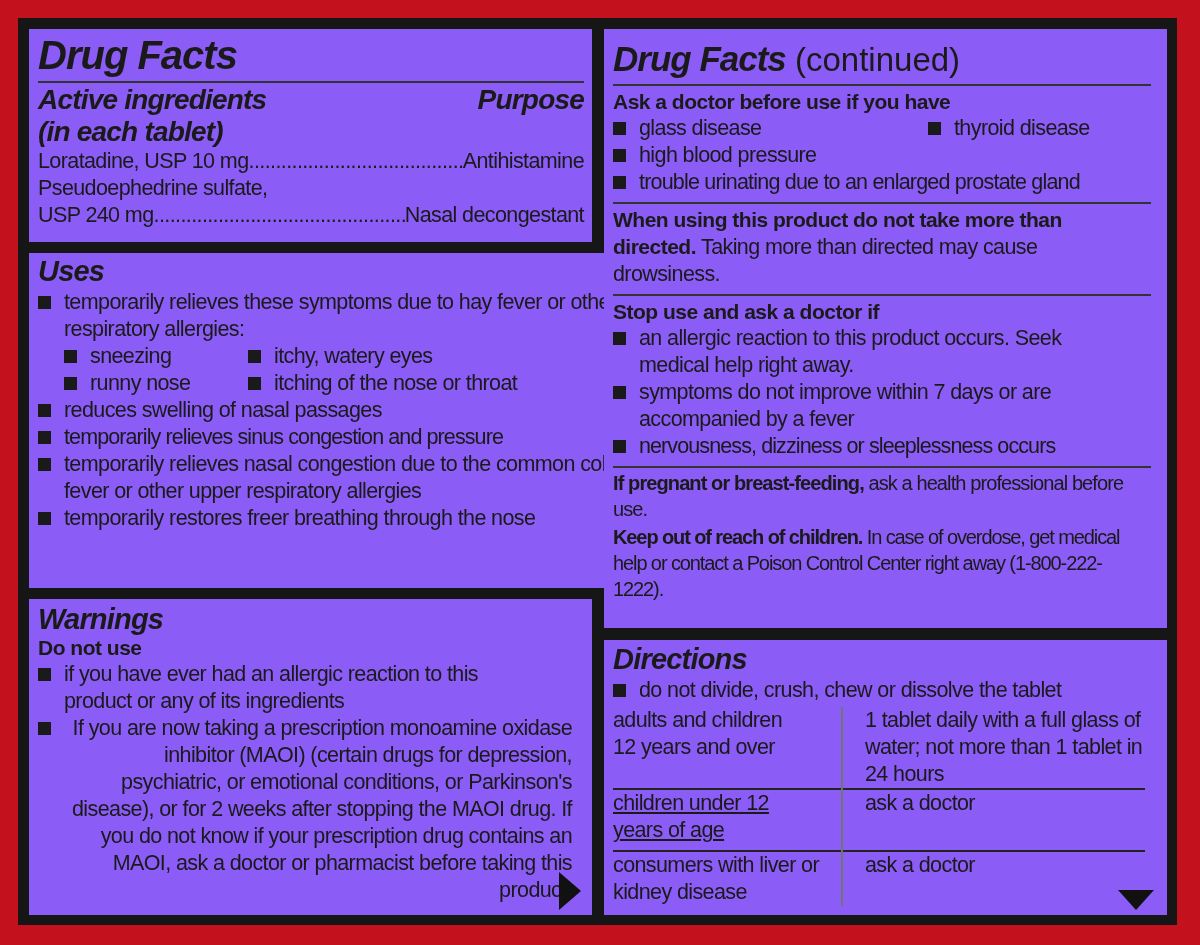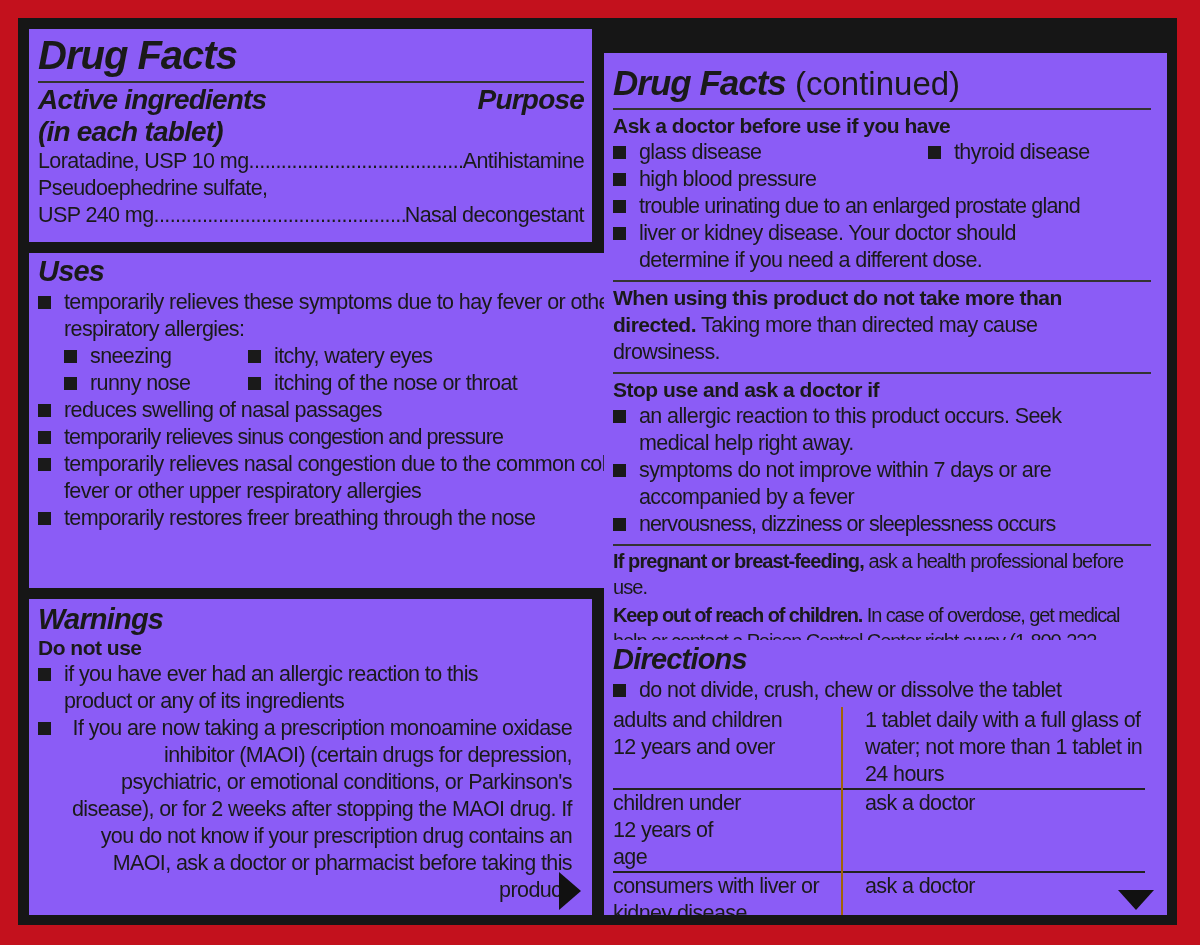--- a/index.html
+++ b/index.html
@@ -29,21 +29,21 @@
   .li { display: flex; align-items: flex-start; }
   .li-text { flex: 1; }
   .dots { flex: 1; overflow: hidden; white-space: nowrap; }
   .dots::after { content: "........................................................................................................................"; }
   .tri-right { position: absolute; width: 0; height: 0; border-top: 19px solid transparent; border-bottom: 19px solid transparent; border-left: 22px solid #111; }
   .tri-down { position: absolute; width: 0; height: 0; border-left: 18px solid transparent; border-right: 18px solid transparent; border-top: 20px solid #111; }
   .small { font-size: 20px; line-height: 26px; letter-spacing: -0.9px; }
   table.dir { border-collapse: collapse; width: 100%; }
   table.dir td { vertical-align: top; font-size: 21.5px; line-height: 27px; letter-spacing: -0.6px; padding: 0; }
   table.dir td.c1 { width: 229px; padding-right: 8px; }
-  table.dir td.c2 { border-left: 2px solid #a16207; padding-left: 22px; }
+  table.dir td.c2 { border-left: 2px solid #737373; padding-left: 22px; }
   table.dir tr + tr td { border-top: 2px solid #222; }
 </style>
 </head>
 <body>
 
 <div class="frame"></div>
 
 <div class="box" style="left:29px; top:29px; width:563px; height:213px; padding:4px 8px 0 9px;">
   <div class="h-big" style="height:48px;">Drug Facts</div>
   <div class="rule" style="margin-bottom:1px;"></div>
@@ -118,21 +118,21 @@
         <span class="li-text" style="padding-right:40px;">if you have ever had an allergic reaction to this product or any of its ingredients</span>
       </div>
     <div class="li">
         <span class="bullet"></span>
         <span class="li-text" style="padding-right:12px;text-align:right;">If you are now taking a prescription monoamine oxidase inhibitor (MAOI) (certain drugs for depression, psychiatric, or emotional conditions, or Parkinson's disease), or for 2 weeks after stopping the MAOI drug. If you do not know if your prescription drug contains an MAOI, ask a doctor or pharmacist before taking this product.</span>
       </div>
   </div>
   <div class="tri-right" style="left:530px; top:273px;"></div>
 </div>
 
-<div class="box" style="left:604px; top:29px; width:563px; height:599px; padding:8px 16px 0 9px;margin-top:24px;">
+<div class="box" style="left:604px; top:29px; width:563px; height:599px; padding:8px 16px 0 9px;">
   <div style="height:44px; font-size:34px; line-height:44px;">
     <span class="h-big" style="font-size:35px;">Drug Facts</span><span style="font-size:33px;"> (continued)</span>
   </div>
   <div class="rule" style="margin-top:3px; margin-bottom:3px;"></div>
   <div class="h-sub">Ask a doctor before use if you have</div>
   <div class="t21 narrow">
     <div style="display:grid; grid-template-columns:315px 1fr;">
       <div class="li">
           <span class="bullet"></span>
           <span>glass disease</span>
@@ -142,24 +142,20 @@
           <span>thyroid disease</span>
         </div>
       <div class="li">
           <span class="bullet"></span>
           <span>high blood pressure</span>
         </div>
     </div>
     <div class="li">
         <span class="bullet"></span>
         <span class="li-text" style="letter-spacing:-0.8px;">trouble urinating due to an enlarged prostate gland</span>
-      </div>
-    <div class="li">
-        <span class="bullet"></span>
-        <span class="li-text" style="padding-right:60px;">liver or kidney disease. Your doctor should determine if you need a different dose.</span>
       </div>
   </div>
   <div class="rule" style="margin-top:6px; margin-bottom:3px;"></div>
   <div class="t21 narrow" style="padding-right:30px;">
     <span class="h-sub">When using this product do not take more than directed.</span><span> Taking more than directed may cause drowsiness.</span>
   </div>
   <div class="rule" style="margin-top:6px; margin-bottom:3px;"></div>
   <div class="h-sub">Stop use and ask a doctor if</div>
   <div class="t21 narrow">
     <div class="li">
@@ -190,21 +186,21 @@
     <span class="bullet"></span>
     <span class="li-text">do not divide, crush, chew or dissolve the tablet</span>
   </div>
   <table class="dir">
     <tbody>
         <tr style="height:78px;">
       <td class="c1" style="padding-right:40px;">adults and children 12 years and over</td>
       <td class="c2" style="padding-right:0;">1 tablet daily with a full glass of water; not more than 1 tablet in 24 hours</td>
     </tr>
     <tr style="height:62px;">
-      <td class="c1" style="padding-right:89px;">children under 12 years of age</td>
+      <td class="c1" style="padding-right:68px;text-decoration:underline;">children under 12 years of age</td>
       <td class="c2">ask a doctor</td>
     </tr>
     <tr style="height:54px;">
       <td class="c1">consumers with liver or kidney disease</td>
       <td class="c2">ask a doctor</td>
     </tr>
   </tbody>
     </table>
   <div class="tri-down" style="left:514px; top:250px;"></div>
 </div>

